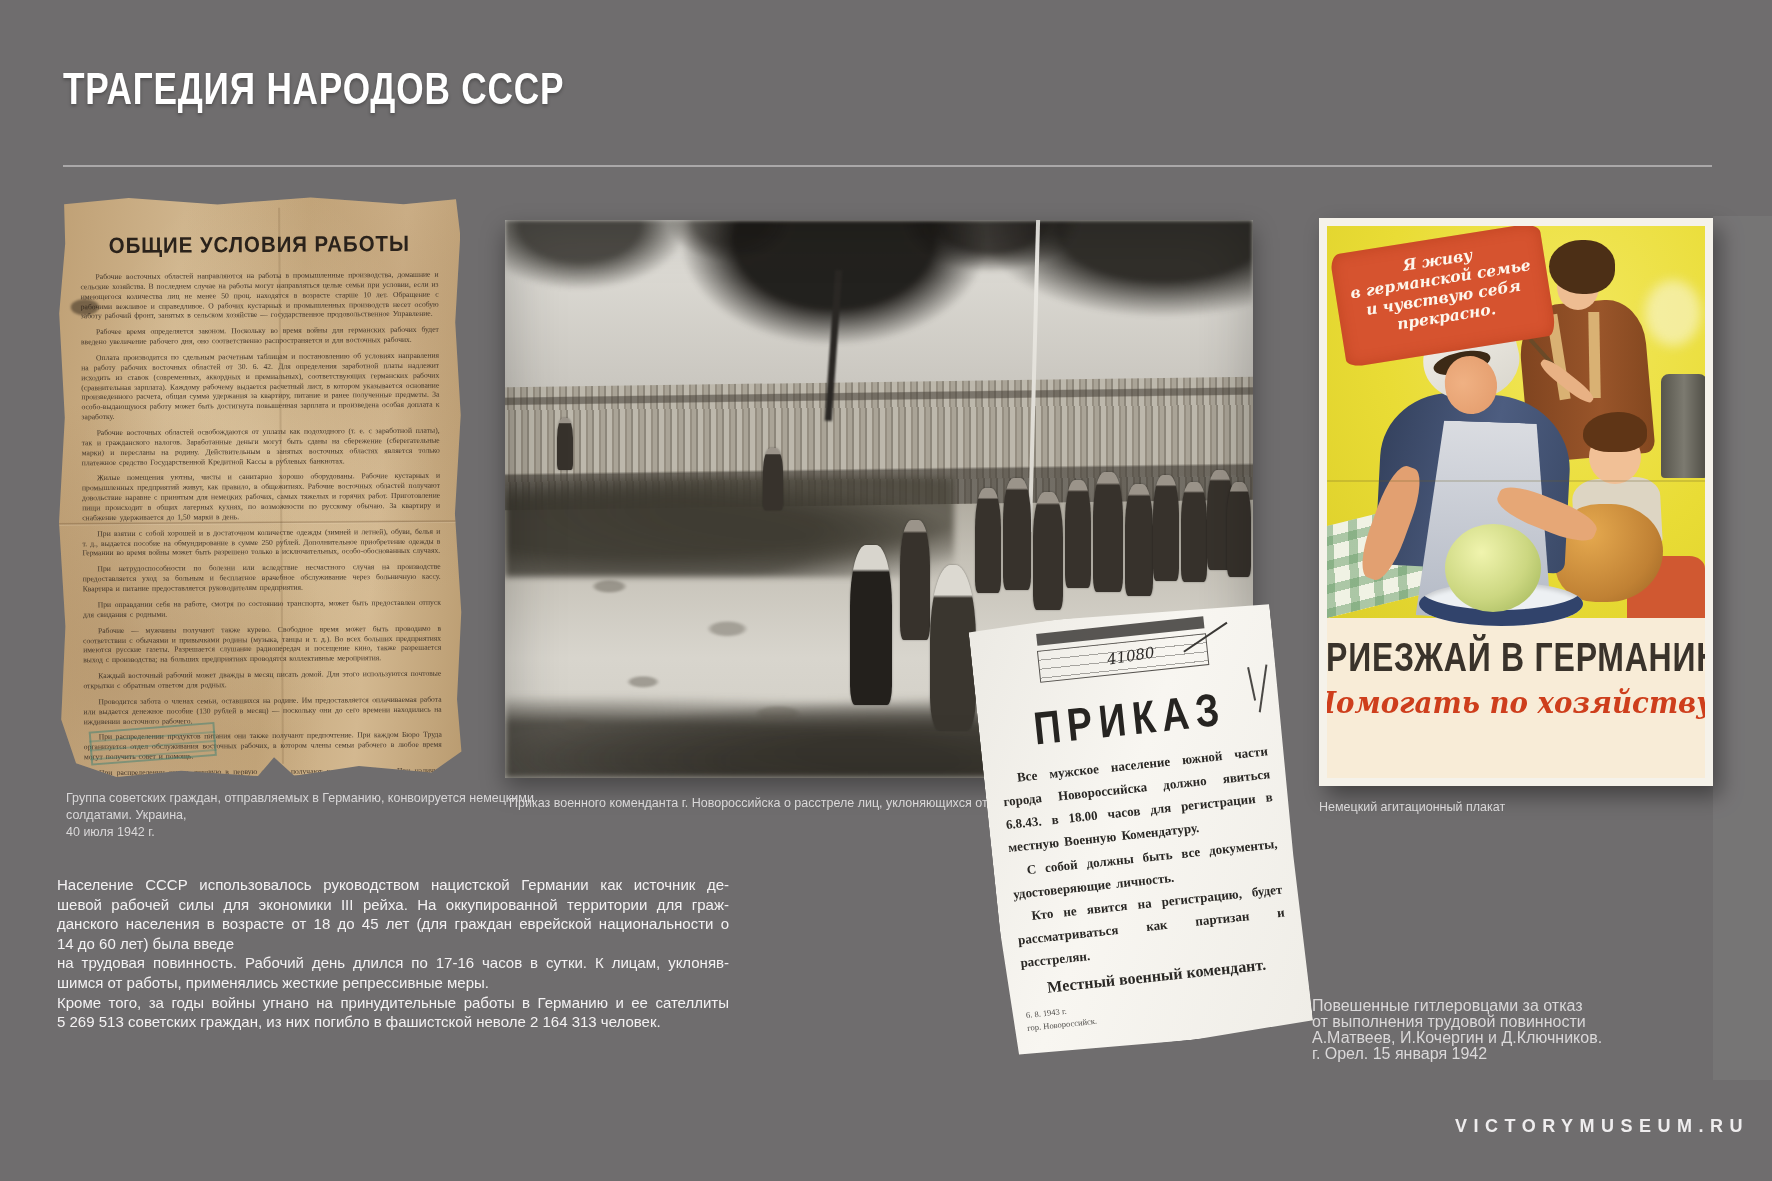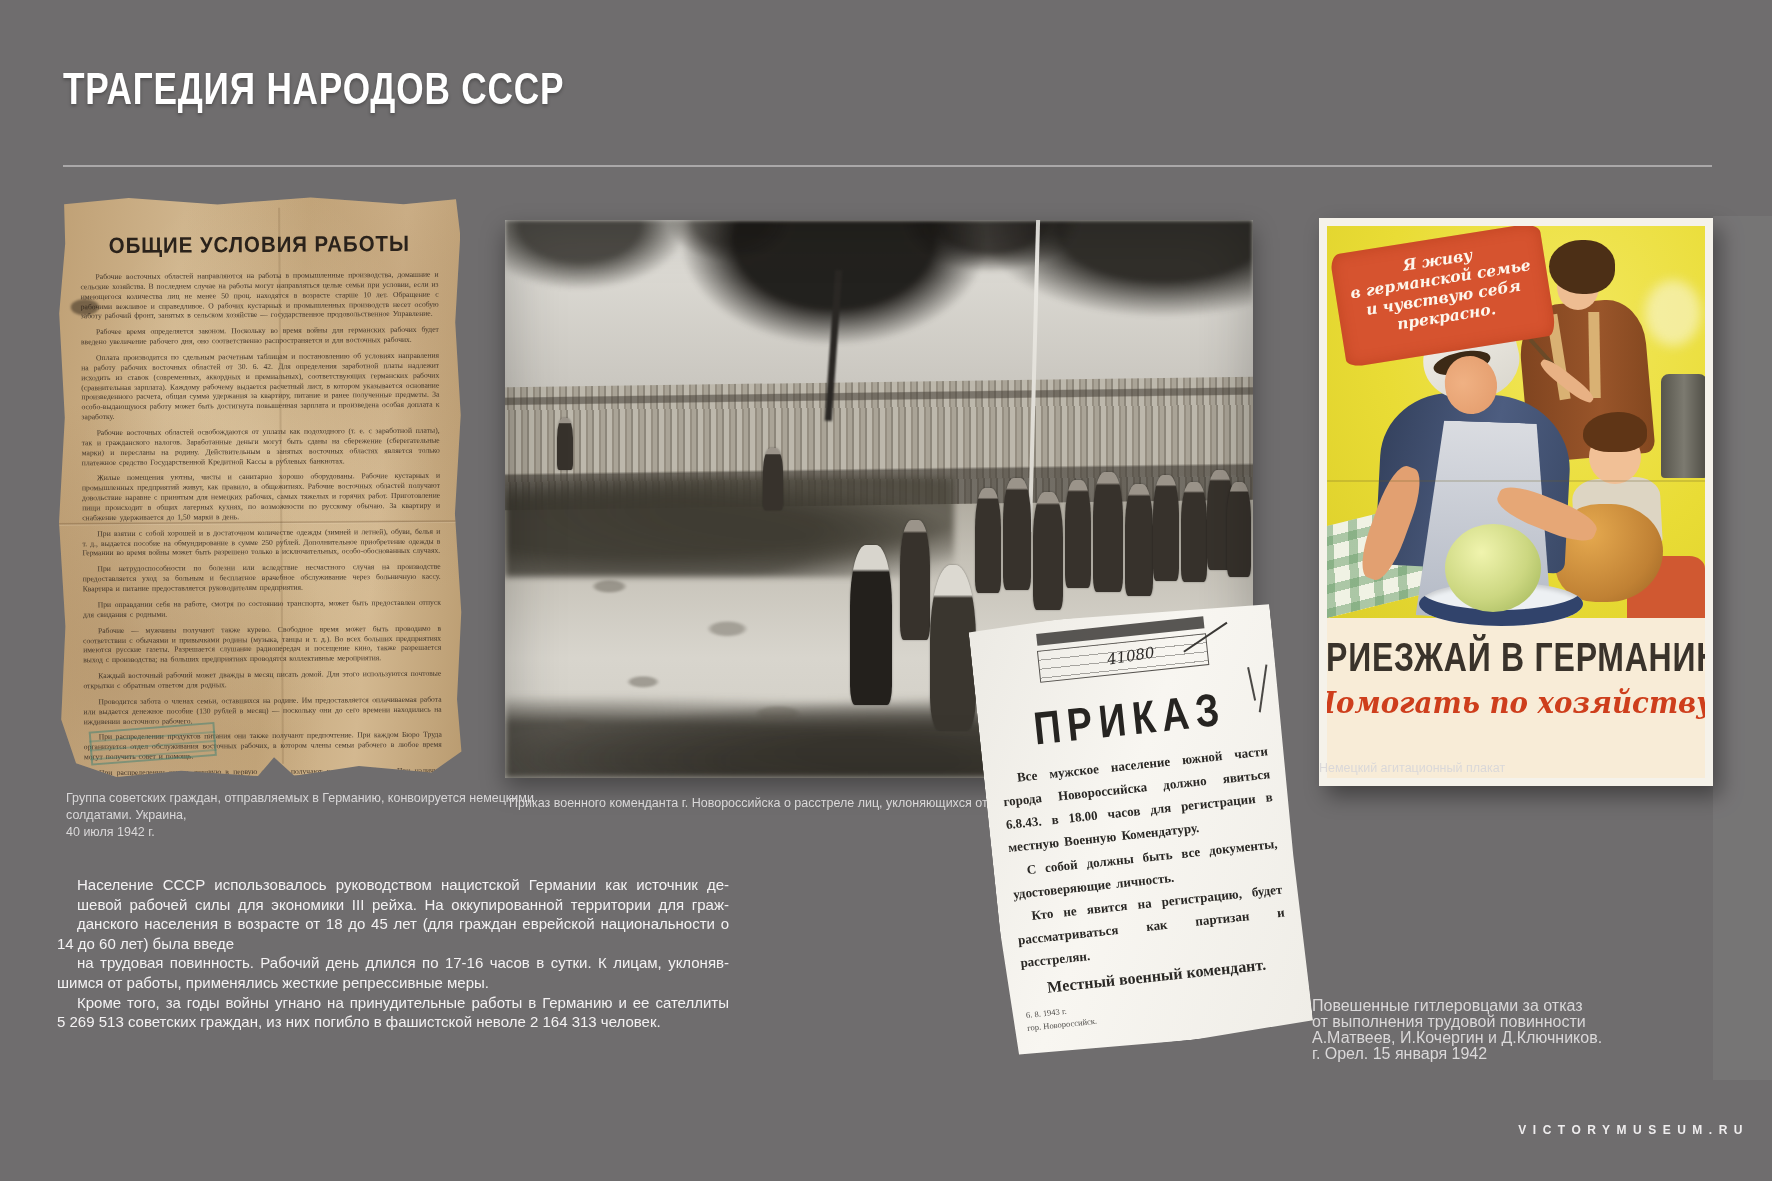--- a/index.html
+++ b/index.html
@@ -80,21 +80,21 @@
   .fig{position:absolute;border-radius:38% 38% 12% 12%;filter:blur(.5px);
     background:linear-gradient(180deg,#9b948a 0 9%,#37322c 11% 100%);box-shadow:0 0 2px rgba(0,0,0,.4);}
   .fig.light{background:linear-gradient(180deg,#d8d5cd 0 15%,#23201c 17% 100%);}
   .fig.shawl{background:linear-gradient(180deg,#dcd9d1 0 18%,#3a362f 20% 100%);border-radius:45% 45% 20% 20%;}
   .ph-vin{position:absolute;inset:0;box-shadow:inset 0 0 60px rgba(0,0,0,.25);}
 
   
   .cap{position:absolute;color:#dad8d9;font-size:12.5px;line-height:17px;}
   .cap1{left:66px;top:790px;width:490px;white-space:pre-line;}
   .cap2{left:509px;top:795px;width:780px;}
-  .cap3{left:1319px;top:760px;}
+  .cap3{left:1319px;top:799px;}
   .cap4{left:1312px;top:998px;font-size:16px;line-height:16px;}
 
   
   .prikaz{position:absolute;left:990px;top:612px;width:302px;height:432px;transform:rotate(-6deg);
     background:linear-gradient(115deg,#eceae4,#f8f6f1 45%,#efede7);
     box-shadow:12px 16px 24px rgba(0,0,0,.5);
     clip-path:polygon(0 .8%,30% 0,100% 1.6%,99.2% 60%,100% 98.4%,60% 100%,2% 99.2%,0 70%);}
   .pk-inner{position:absolute;inset:0;padding:12px 17px;box-sizing:border-box;}
   .pk-stampbar{width:168px;height:12px;margin:0 auto;background:#3c3a37;opacity:.85;}
   .pk-stampbox{width:168px;height:30px;margin:5px auto 0;border:1px solid #55524e;position:relative;
@@ -165,22 +165,22 @@
   .hw-arm-l{left:46px;top:238px;width:36px;height:118px;background:#e2a071;border-radius:40%;transform:rotate(20deg);z-index:16;}
   .hw-arm-r{left:168px;top:272px;width:104px;height:32px;background:#e6a776;border-radius:40%;transform:rotate(22deg);z-index:17;}
   .hw-cabbage{left:118px;top:298px;width:96px;height:88px;z-index:18;
     background:radial-gradient(circle at 38% 32%,#f0f4ae,#ccd781 55%,#9cb254);border-radius:50%;}
   .hw-bowl{left:92px;top:356px;width:164px;height:44px;background:#edf0f3;border-radius:50%;z-index:17;
     box-shadow:inset 0 -16px 0 #31436b, inset 0 3px 4px rgba(0,0,0,.15);}
 
   
   .main-text{position:absolute;left:57px;top:875px;width:672px;color:#f4f2f3;font-size:15px;line-height:19.6px;}
   .mt{min-height:19.6px;}
-  .jl{text-align:justify;text-align-last:justify;margin-left:20px;}
-  .site{position:absolute;right:23px;bottom:44px;color:#efedee;font-size:12px;font-weight:bold;letter-spacing:6.5px;}
+  .jl{text-align:justify;text-align-last:justify;}
+  .site{position:absolute;right:23px;bottom:44px;color:#efedee;font-size:18px;font-weight:bold;letter-spacing:6.5px;}
   .strip{position:absolute;left:1713px;top:216px;width:59px;height:864px;background:rgba(255,255,255,.055);}
 </style>
 </head>
 <body>
 
 <div class="canvas">
 
   <h1 class="title">ТРАГЕДИЯ НАРОДОВ СССР</h1>
   <div class="rule"></div>
 

